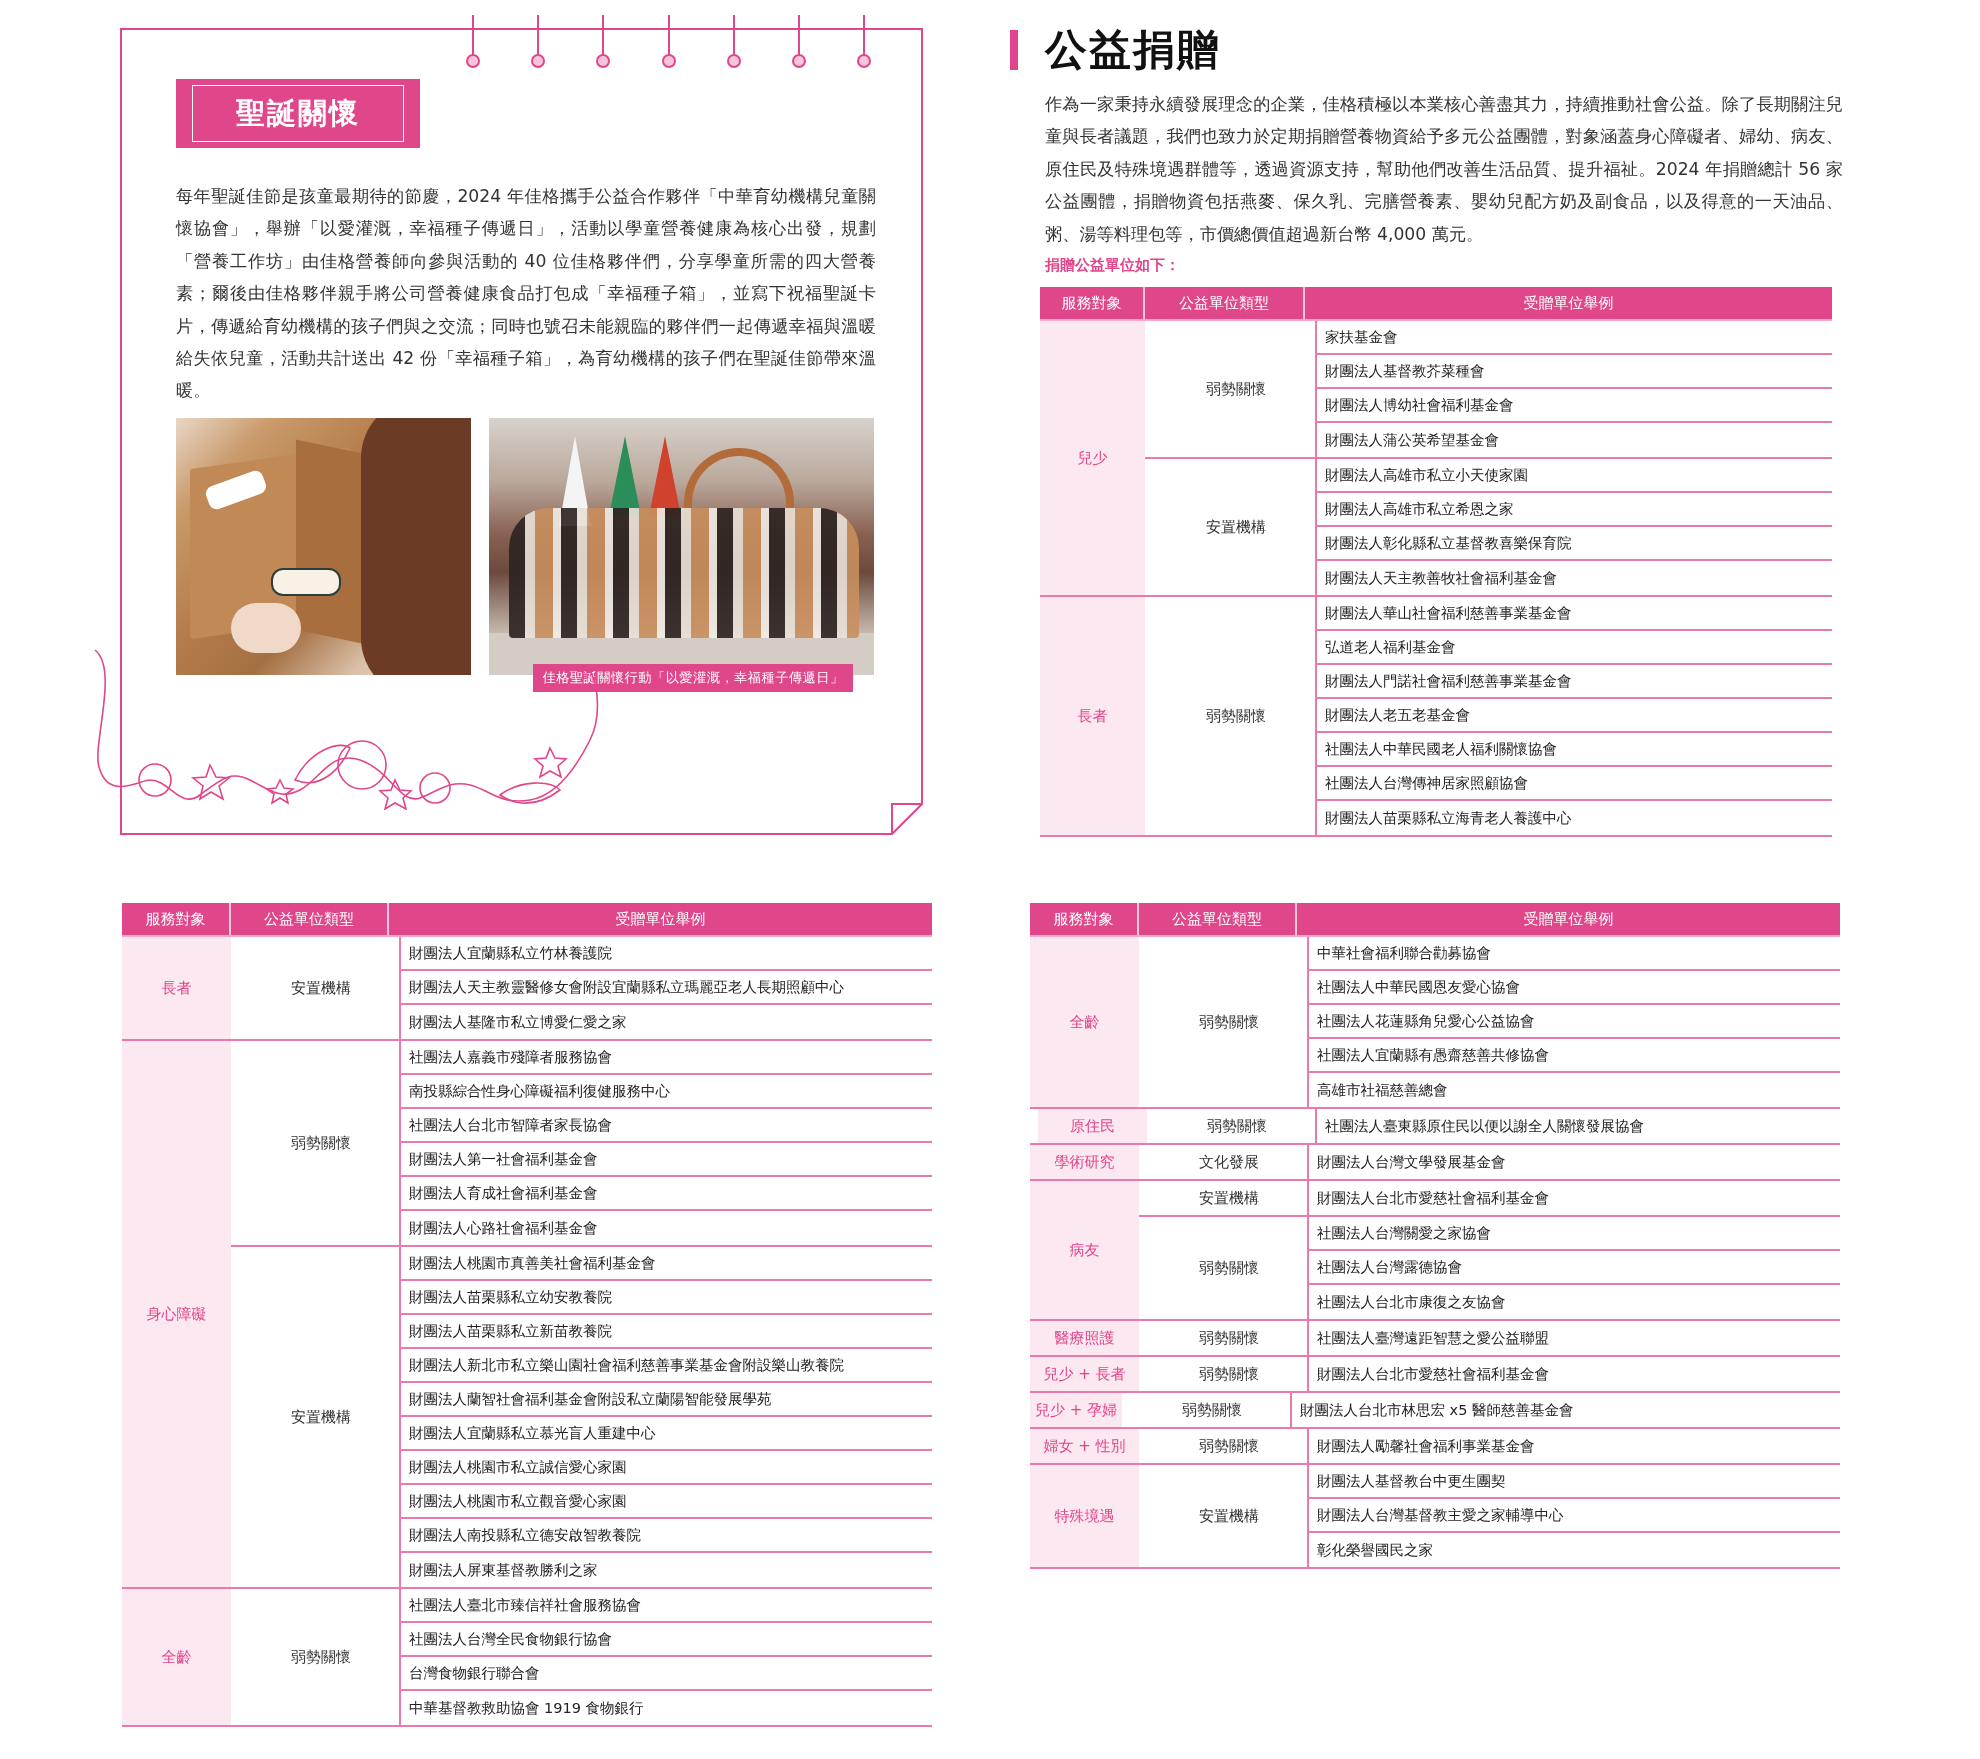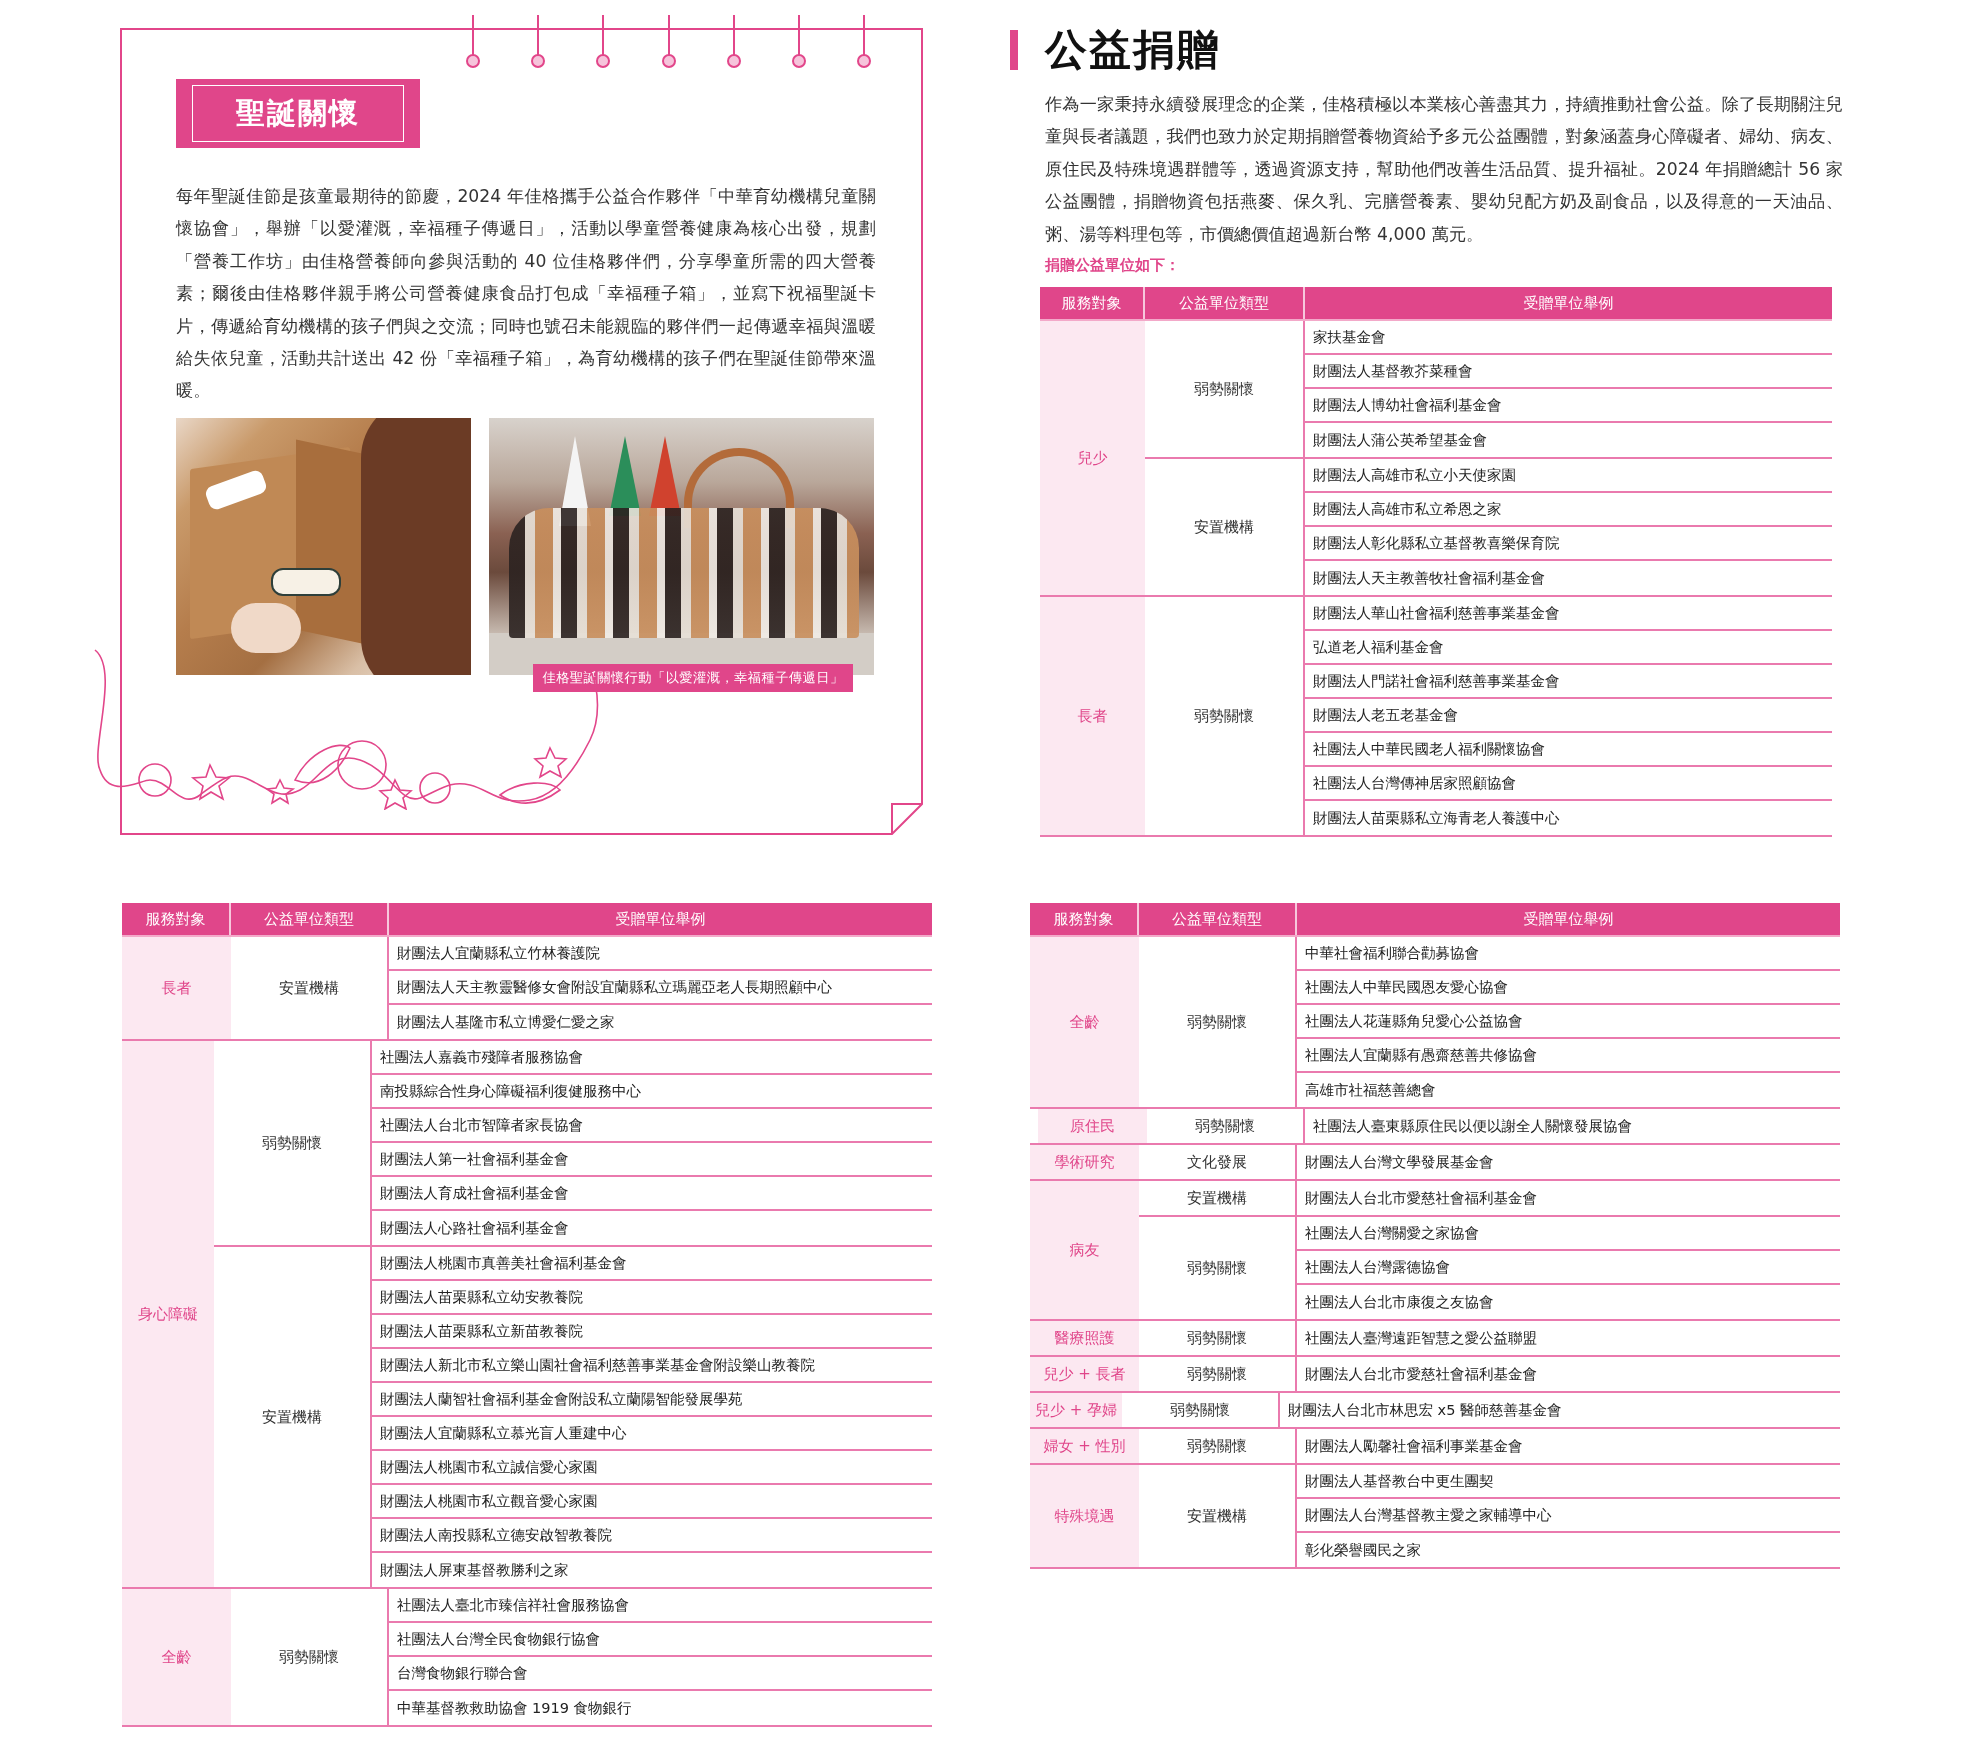--- a/index.html
+++ b/index.html
@@ -58,21 +58,21 @@
   
   .dtable { position: absolute; }
   .dtable .hdr { display: flex; height: 34px; background: #e0468a; color: #fff; font-size: 15px; border-bottom: 2px solid #f3a9c9; }
   .dtable .hdr div { display: flex; align-items: center; justify-content: center; border-right: 2px solid #f7c7dc; }
   .dtable .hdr div:last-child { border-right: none; text-align: right; }
   .grp { display: flex; border-bottom: 2px solid #ea7aae; }
   .grp .target { background: #fce8f1; color: #e0468a; font-size: 15px; display: flex; align-items: center; justify-content: center; }
   .grp .subs { flex: 1; display: flex; flex-direction: column; }
   .sub { display: flex; border-bottom: 2px solid #ea7aae; }
   .sub:last-child { border-bottom: none; }
-  .sub .type { font-size: 15px; color: #333; display: flex; align-items: center; justify-content: center; border-right: 2px solid #ea7aae; }
+  .sub .type { font-size: 15px; color: #333; display: flex; align-items: center; justify-content: center; border-right: 2px solid #ea7aae; margin-left: 12px; }
   .sub .orgs { flex: 1; display: flex; flex-direction: column; }
   .org { height: 34px; font-size: 14.5px; color: #222; display: flex; align-items: center; padding-left: 8px; border-bottom: 2px solid #ea7aae; white-space: nowrap; }
   .org:last-child { border-bottom: none; }
 </style>
 </head>
 <body>
 
 <div class="frame"></div>
 <div class="frame-right"></div>
 <div class="frame-bottom"></div>
@@ -211,21 +211,21 @@
           <div class="type" style="width: 158px;">安置機構</div>
           <div class="orgs">
             <div class="org">財團法人宜蘭縣私立竹林養護院</div>
             <div class="org">財團法人天主教靈醫修女會附設宜蘭縣私立瑪麗亞老人長期照顧中心</div>
             <div class="org">財團法人基隆市私立博愛仁愛之家</div>
           </div>
         </div>
       </div>
     </div>
     <div class="grp">
-      <div class="target" style="width: 92px; text-align: right;">身心障礙</div>
+      <div class="target" style="width: 109px; text-align: right;">身心障礙</div>
       <div class="subs">
         <div class="sub">
           <div class="type" style="width: 158px;">弱勢關懷</div>
           <div class="orgs">
             <div class="org">社團法人嘉義市殘障者服務協會</div>
             <div class="org">南投縣綜合性身心障礙福利復健服務中心</div>
             <div class="org">社團法人台北市智障者家長協會</div>
             <div class="org">財團法人第一社會福利基金會</div>
             <div class="org">財團法人育成社會福利基金會</div>
             <div class="org">財團法人心路社會福利基金會</div>

